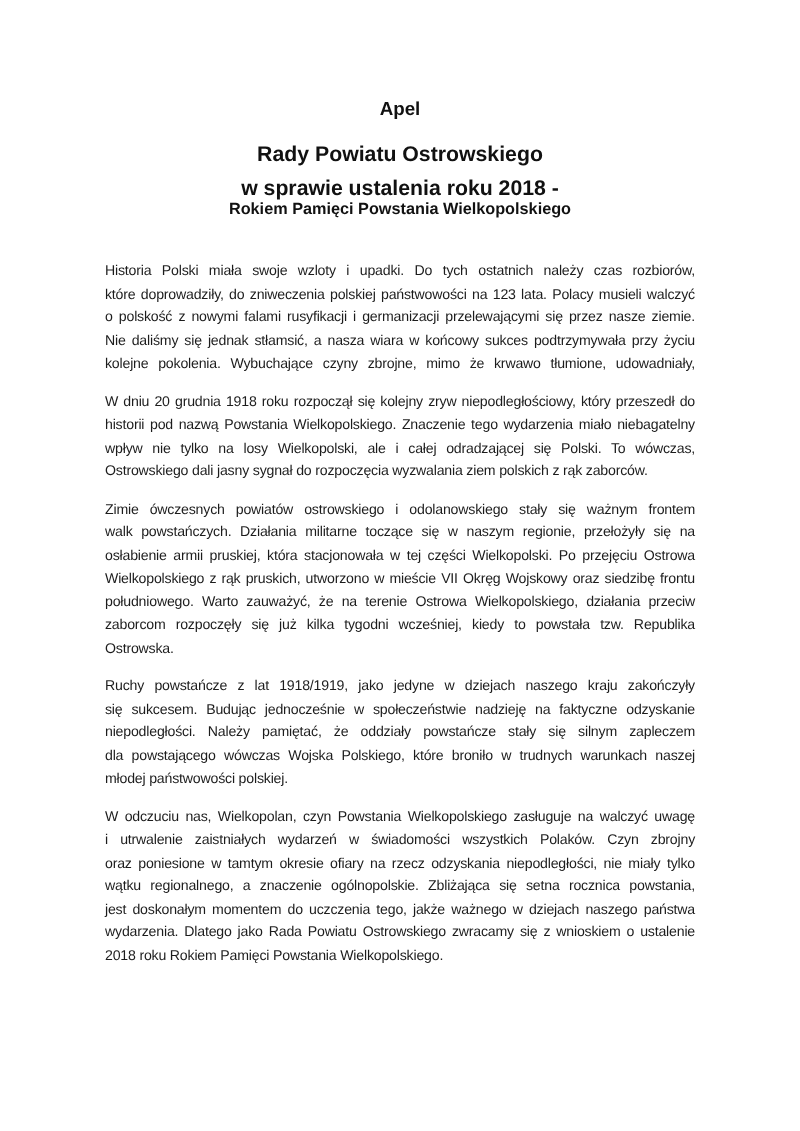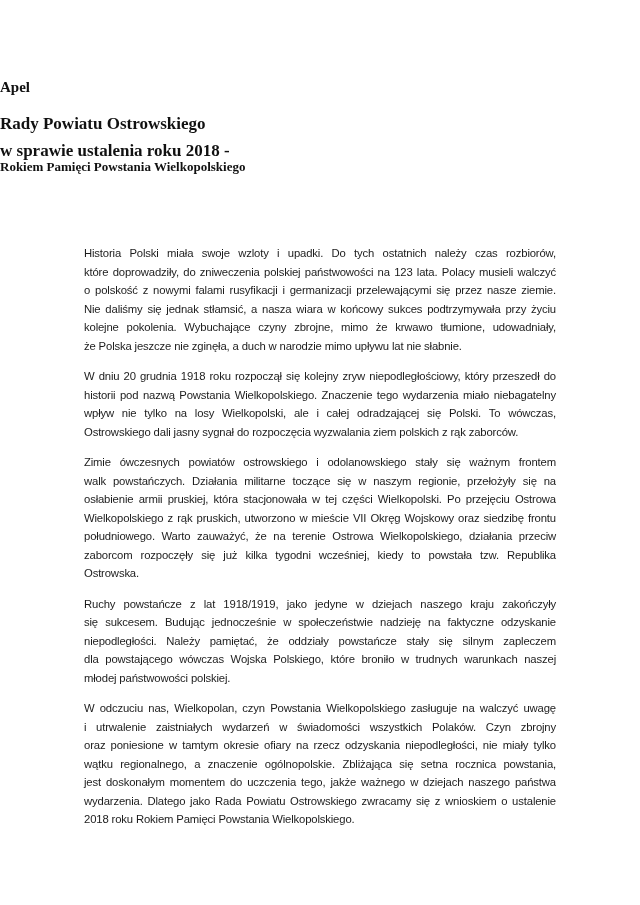--- a/index.html
+++ b/index.html
@@ -19,24 +19,23 @@
       position: absolute;
       left: 0; top: 0;
       width: 640px;
       height: 905px;
       background: #ffffff;
     }
     .title-block {
       position: absolute;
       left: 0;
       width: 640px;
-      text-align: left;
+      text-align: center;
       font-weight: bold;
       color: #111;
-      font-family: Liberation Serif, serif;
     }
     .t-main {
       top: 79px;
       font-size: 15px;
     }
     .t-sub1 {
       top: 114px;
       font-size: 17px;
     }
     .t-sub2 {
@@ -48,21 +47,20 @@
       font-size: 13px;
     }
     .body {
       position: absolute;
       left: 84px;
       width: 472px;
       top: 208px;
       font-size: 11.3px;
       letter-spacing: -0.15px;
       color: #1c1c1c;
-      margin-top: 36px;
     }
     .para {
       margin: 0 0 12px 0;
     }
     .line {
       display: block;
       height: 18.5px;
       line-height: 18.5px;
       text-align: justify;
       text-align-last: justify;
@@ -93,21 +91,20 @@
   <div class="title-block t-sub2">w sprawie ustalenia roku 2018 -</div>
   <div class="title-block t-sub3">Rokiem Pamięci Powstania Wielkopolskiego</div>
 
   <div class="body" id="doc-body">
       <div class="para">
         <div class="line"><span class="line-inner">Historia Polski miała swoje wzloty i upadki. Do tych ostatnich należy czas rozbiorów,</span></div>
         <div class="line"><span class="line-inner">które doprowadziły, do zniweczenia polskiej państwowości na 123 lata. Polacy musieli walczyć</span></div>
         <div class="line"><span class="line-inner">o polskość z nowymi falami rusyfikacji i germanizacji przelewającymi się przez nasze ziemie.</span></div>
         <div class="line"><span class="line-inner">Nie daliśmy się jednak stłamsić, a nasza wiara w końcowy sukces podtrzymywała przy życiu</span></div>
         <div class="line"><span class="line-inner">kolejne pokolenia. Wybuchające czyny zbrojne, mimo że krwawo tłumione, udowadniały,</span></div>
-        <div class="line last"><span class="line-inner">że Polska jeszcze nie zginęła, a duch w narodzie mimo upływu lat nie słabnie.</span></div>
       </div>
       <div class="para">
         <div class="line"><span class="line-inner">W dniu 20 grudnia 1918 roku rozpoczął się kolejny zryw niepodległościowy, który przeszedł do</span></div>
         <div class="line"><span class="line-inner">historii pod nazwą Powstania Wielkopolskiego. Znaczenie tego wydarzenia miało niebagatelny</span></div>
         <div class="line"><span class="line-inner">wpływ nie tylko na losy Wielkopolski, ale i całej odradzającej się Polski. To wówczas,</span></div>
         <div class="line last"><span class="line-inner">Ostrowskiego dali jasny sygnał do rozpoczęcia wyzwalania ziem polskich z rąk zaborców.</span></div>
       </div>
       <div class="para">
         <div class="line"><span class="line-inner">Zimie ówczesnych powiatów ostrowskiego i odolanowskiego stały się ważnym frontem</span></div>
         <div class="line"><span class="line-inner">walk powstańczych. Działania militarne toczące się w naszym regionie, przełożyły się na</span></div>

